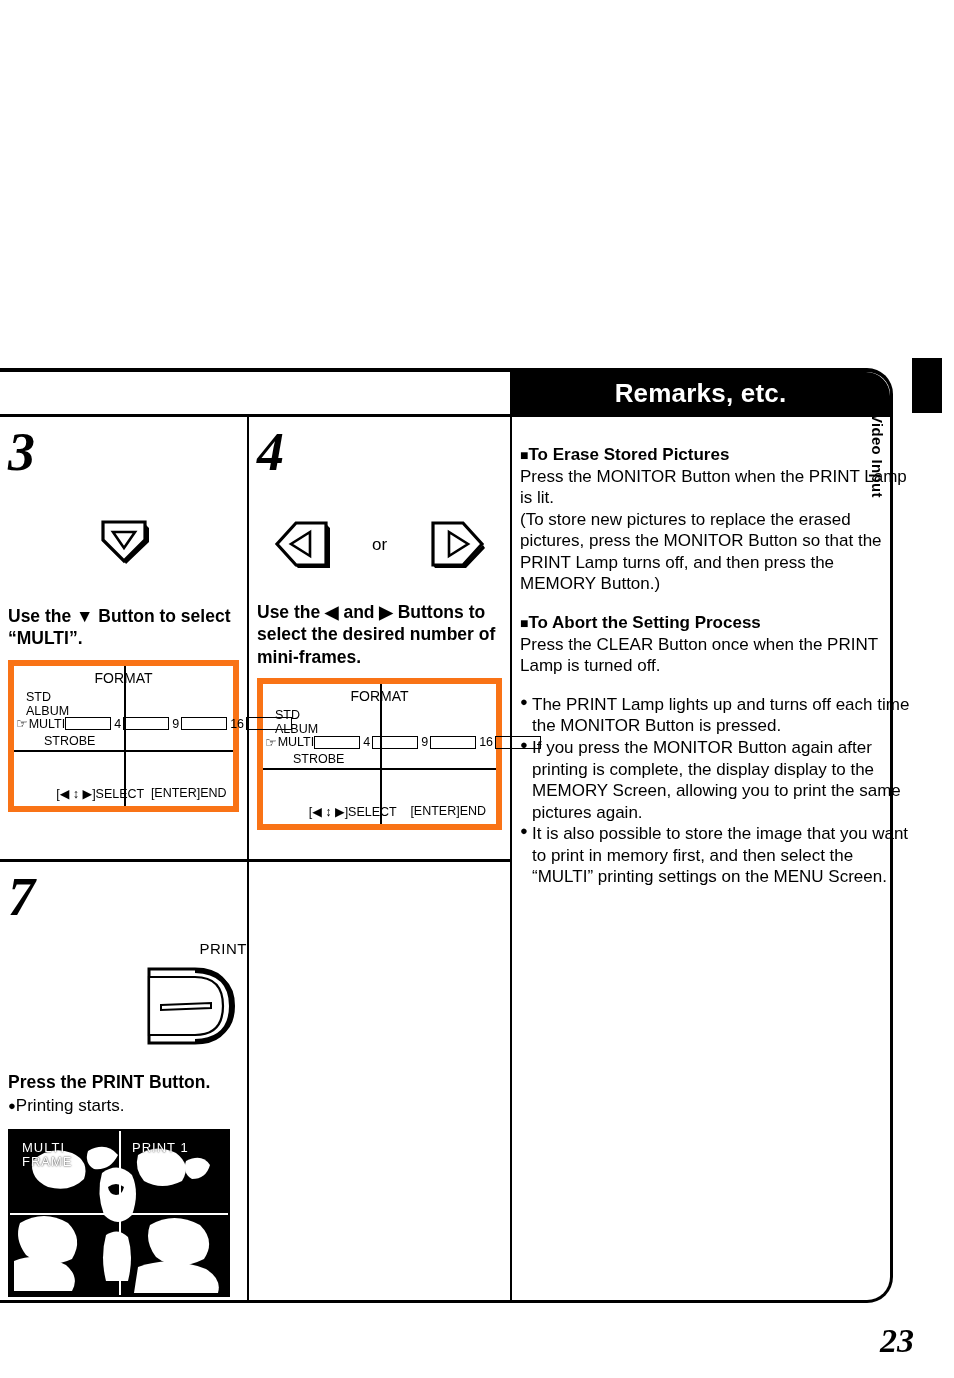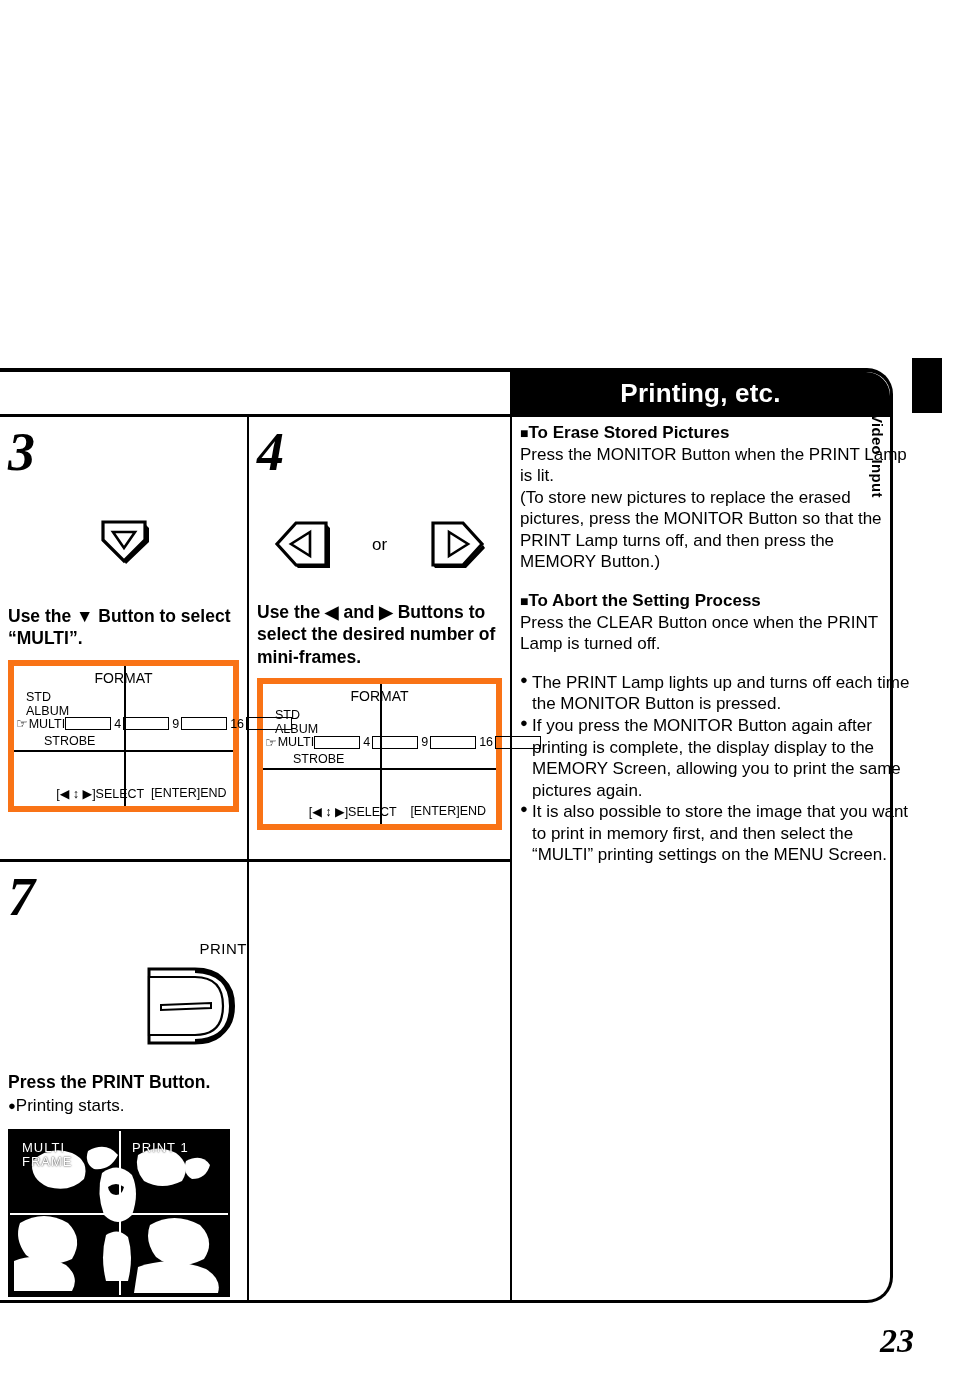--- a/index.html
+++ b/index.html
@@ -92,21 +92,21 @@
 
   
   .col {
     position: absolute;
     box-sizing: border-box;
   }
   #col-step3 { left: 0px;   top: 417px; width: 247px; height: 442px; }
   #col-step4 { left: 249px; top: 417px; width: 261px; height: 442px; }
   #col-step7 { left: 0px;   top: 862px; width: 247px; height: 441px; }
   #col-step8 { left: 249px; top: 862px; width: 261px; height: 441px; }
-  #col-remarks { left: 512px; top: 414px; width: 410px; height: 886px; }
+  #col-remarks { left: 512px; top: 436px; width: 410px; height: 886px; }
 
   .step-num {
     font-family: "Liberation Serif", serif;
     font-weight: bold;
     font-style: italic;
     font-size: 54px;
     line-height: 1;
     padding: 8px 0 0 8px;
   }
 
@@ -350,21 +350,21 @@
     line-height: 1;
   }
 </style>
 </head>
 <body>
 
 <div id="page-frame"></div>
 <div id="header-band"></div>
 
 <div id="remarks-header">
-  <span class="title">Printing, etc.</span>
+  <span class="title">Remarks, etc.</span>
 </div>
 
 <div class="hrule" id="rule-under-header"></div>
 <div class="hrule" id="rule-mid"></div>
 <div class="vrule" id="vrule-1"></div>
 <div class="vrule" id="vrule-2"></div>
 
 <div class="col" id="col-step3">
   <div class="step-num">3</div>
 

